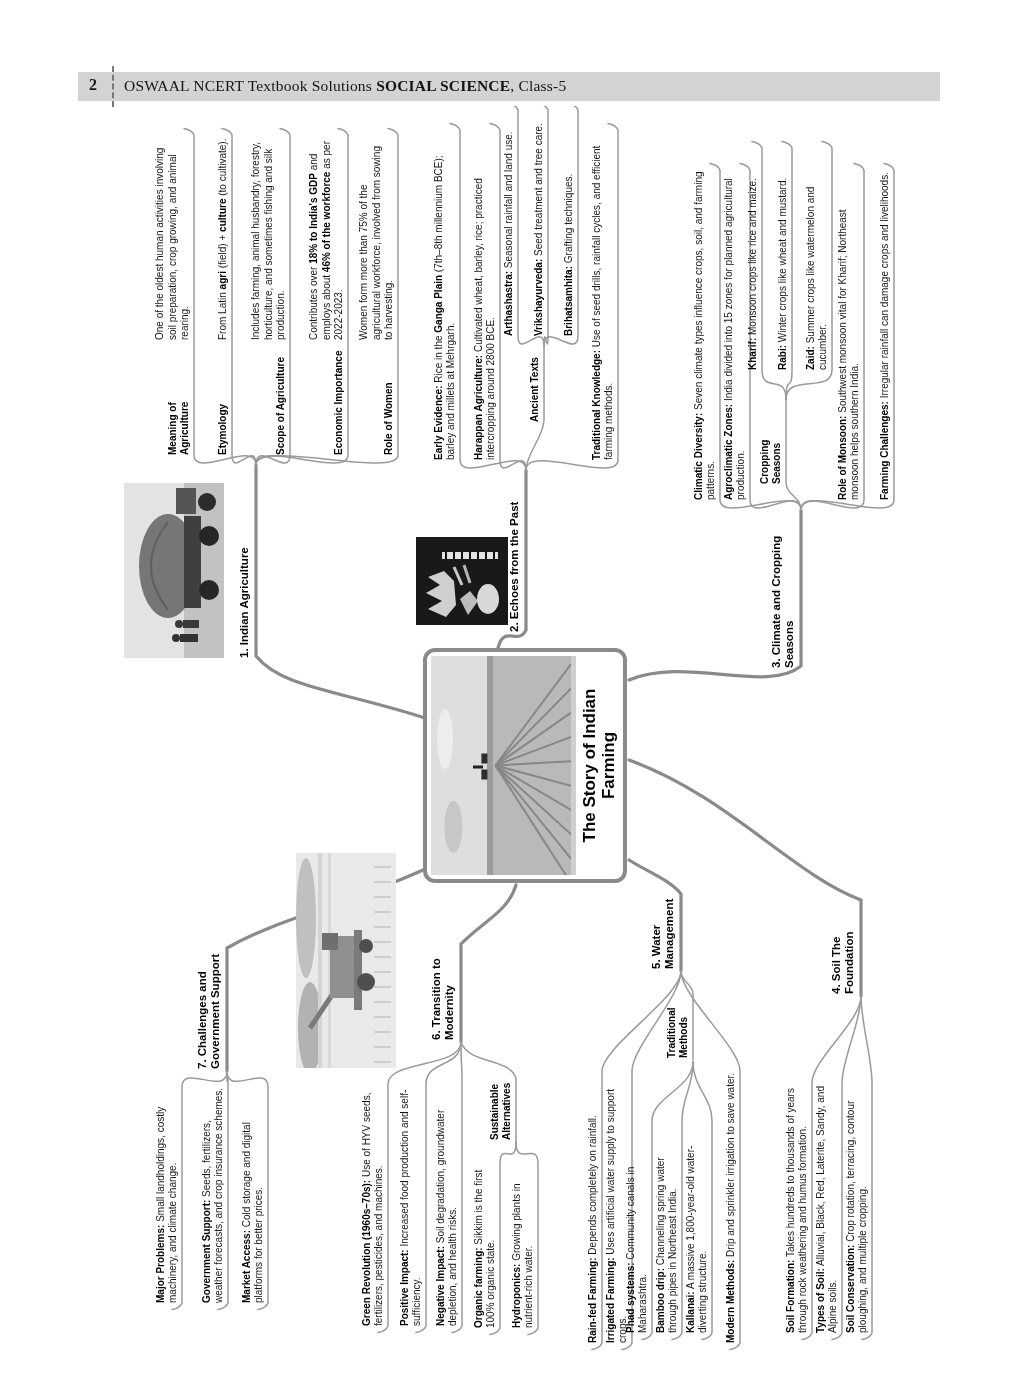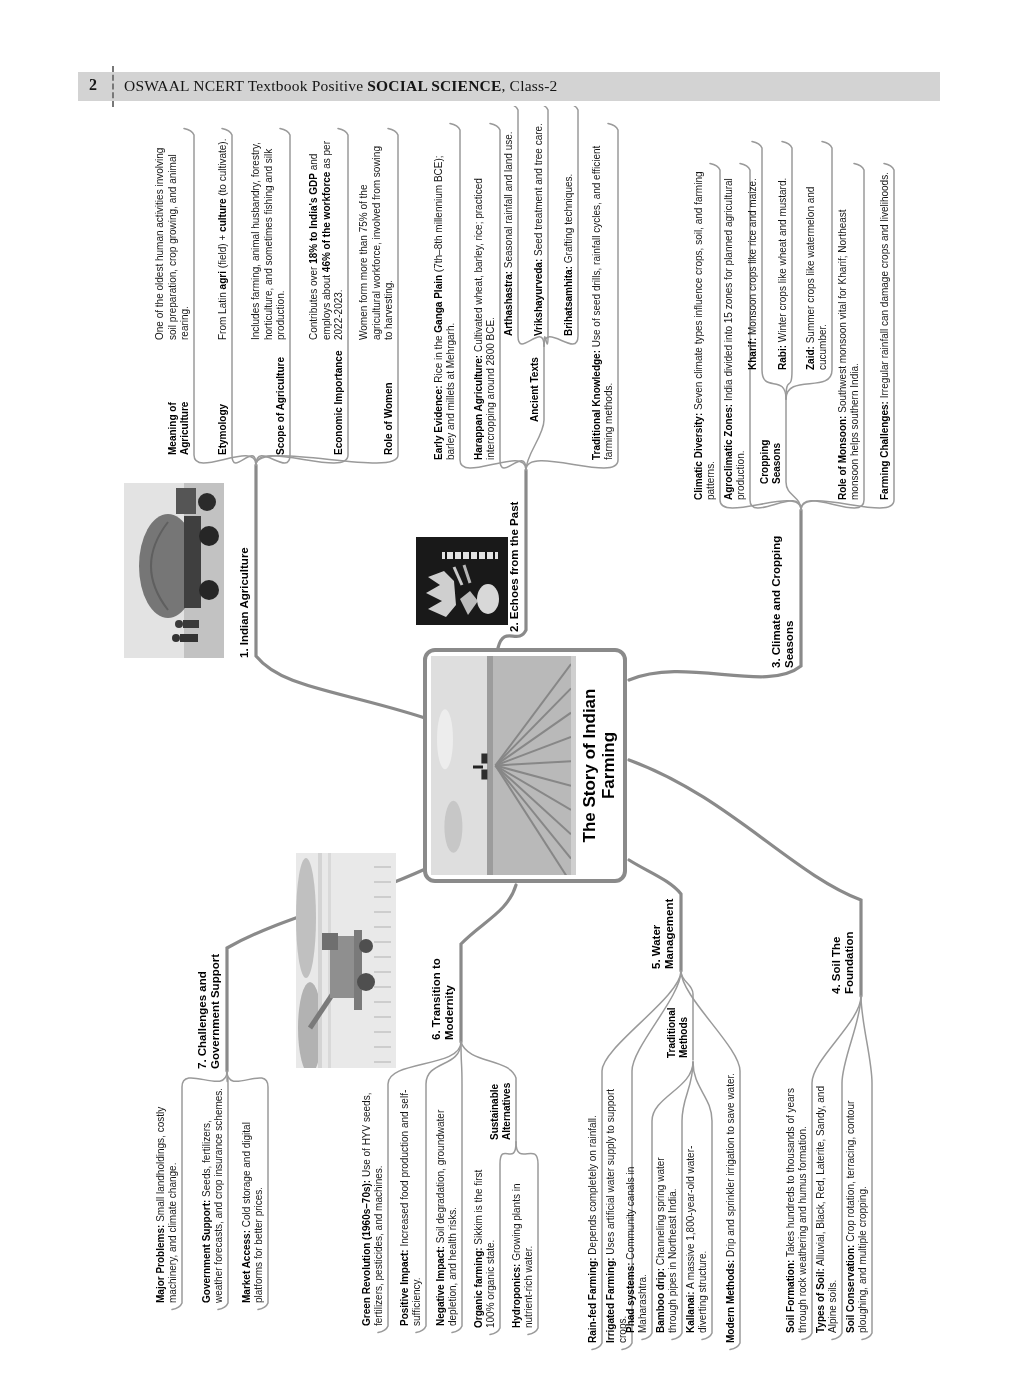--- a/index.html
+++ b/index.html
@@ -35,21 +35,21 @@
   .center-img{flex:1;overflow:hidden;background:#cfcfcf}
   .center-img svg{display:block}
   .center-title{text-align:center;font-weight:bold;font-size:17px;line-height:1.12;padding:4px 0 1px;color:#000}
 </style>
 </head>
 <body>
 
 <div class="header-bar">
   <span class="pagenum">2</span>
   <span class="hdr-divider"></span>
-  <span class="hdr-title"><span>OSWAAL NCERT Textbook Positive </span><b>SOCIAL SCIENCE</b><span>, Class-2</span></span>
+  <span class="hdr-title"><span>OSWAAL NCERT Textbook Solutions </span><b>SOCIAL SCIENCE</b><span>, Class-5</span></span>
 </div>
 
 <div class="mm-wrap">
   <div class="design" id="design">
     <svg class="wires" id="wires" width="1252" height="890">
         <path d="M640 305 C668 218 670 162 702 136 L893 136" class="stem"></path>
         <path d="M 893 136 C 919 136 879 74 903 74 L 1223 74 q 5 -2 6.5 -10" class="wire"></path>
         <path d="M 893 136 C 919 136 879 112 903 112 L 1223 112 q 5 -2 6.5 -10" class="wire"></path>
         <path d="M 893 136 C 919 136 879 170 903 170 L 1223 170 q 5 -2 6.5 -10" class="wire"></path>
         <path d="M 893 136 C 919 136 879 228 903 228 L 1223 228 q 5 -2 6.5 -10" class="wire"></path>

